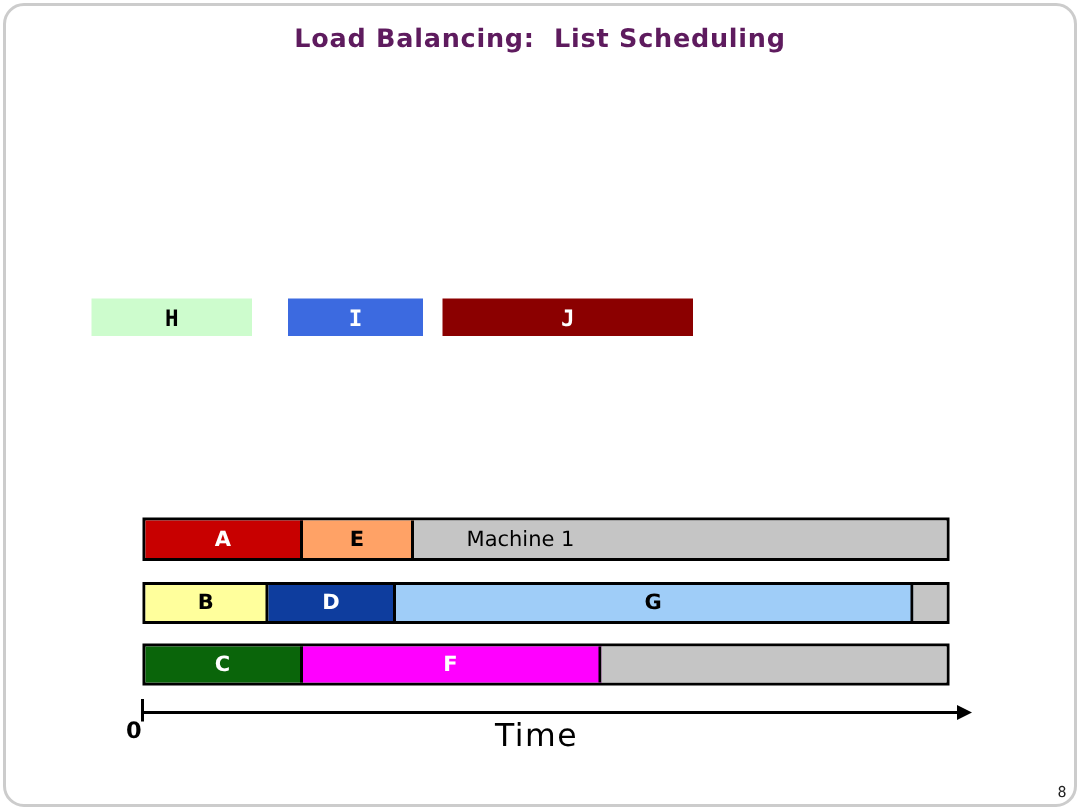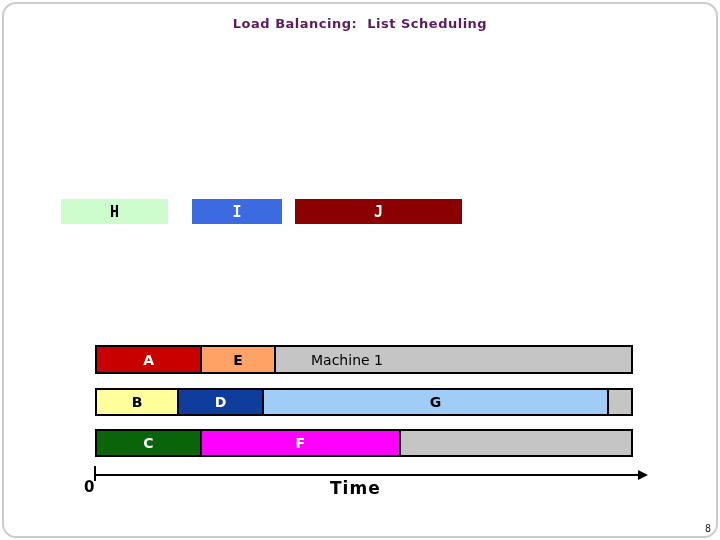--- a/index.html
+++ b/index.html
@@ -15,21 +15,21 @@
     left: 2px; top: 2px; right: 2px; bottom: 2px;
     border: 2px solid #cccccc;
     border-radius: 14px;
     pointer-events: none;
   }
   .title {
     position: absolute;
     left: 0; top: 16px; width: 100%;
     margin: 0;
     text-align: center;
-    font-size: 13px;
+    font-size: 17px;
     font-weight: bold;
     color: #5e1b5e;
     white-space: pre;
     letter-spacing: 0.5px;
   }
   .qbar {
     position: absolute;
     display: flex;
     align-items: center;
     justify-content: center;
@@ -88,22 +88,22 @@
   .axis-zero {
     position: absolute;
     left: 84px; top: 478px;
     font-size: 15px;
     font-weight: bold;
     color: #000000;
   }
   .axis-time {
     position: absolute;
     left: 330px; top: 478px;
-    font-size: 17px;
-    font-weight: bold;
+    font-size: 21px;
+    font-weight: normal;
     color: #000000;
     letter-spacing: 1px;
   }
   .page-num {
     position: absolute;
     right: 9px; bottom: 6px;
     font-size: 10px;
     font-family: "DejaVu Sans Mono", monospace;
     color: #222222;
   }

